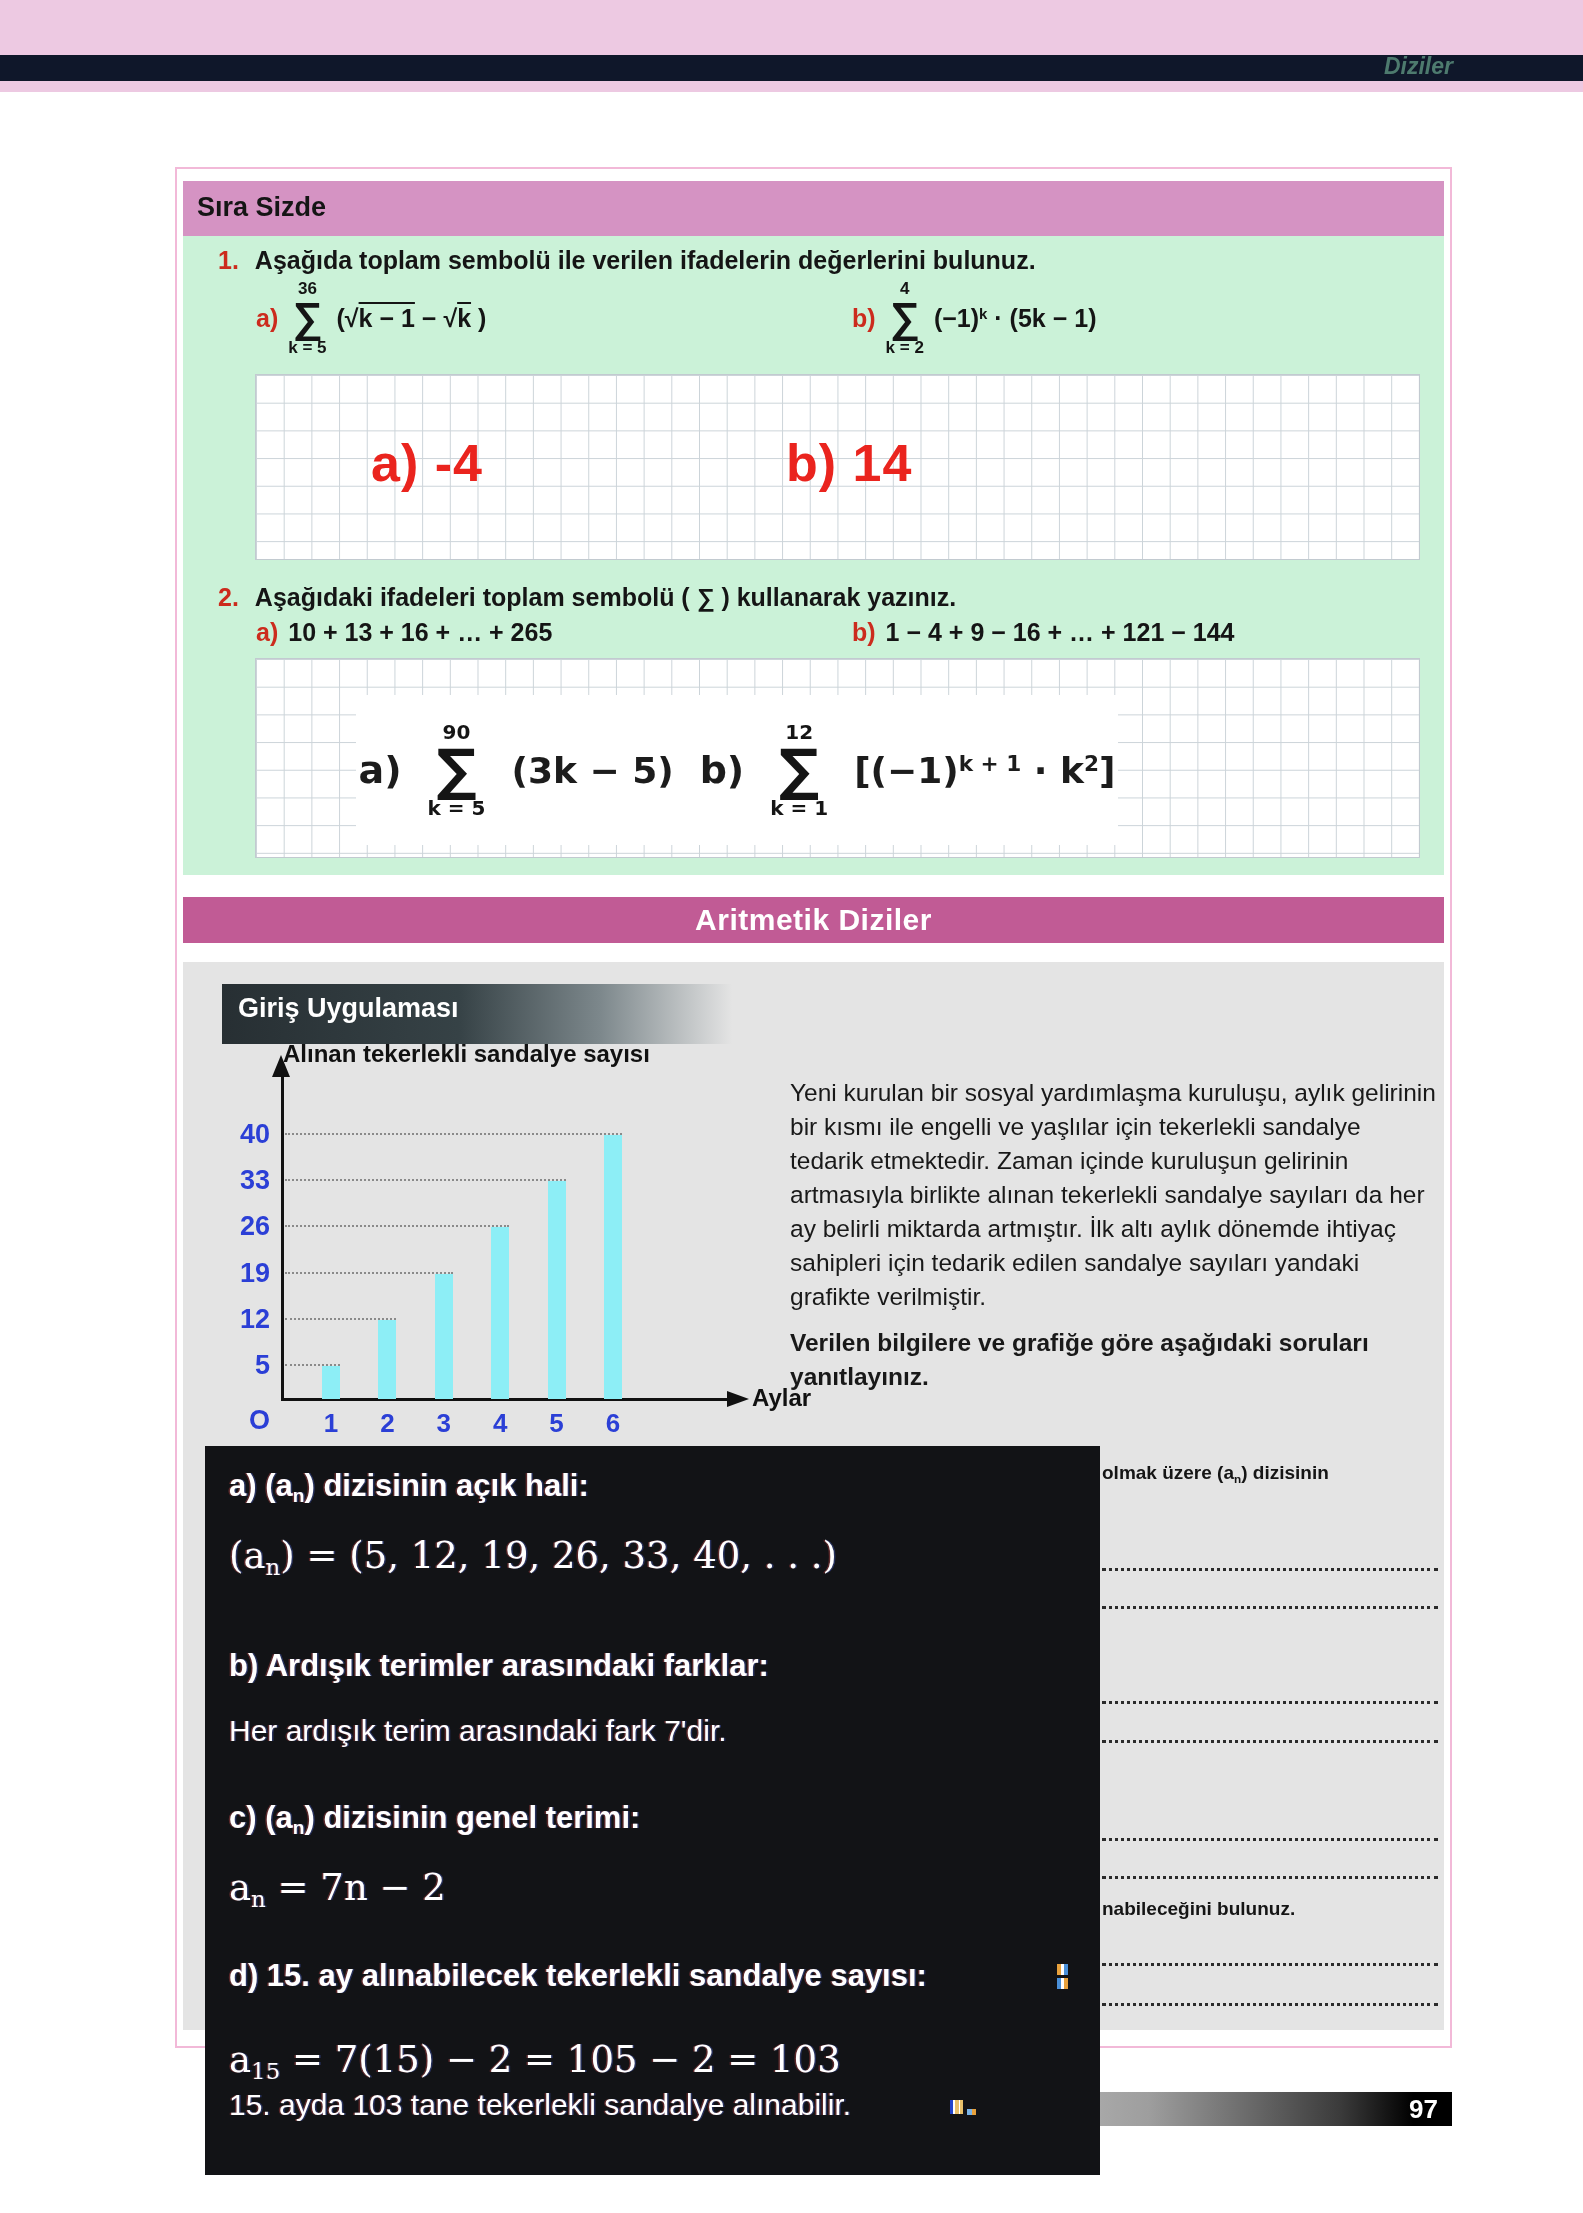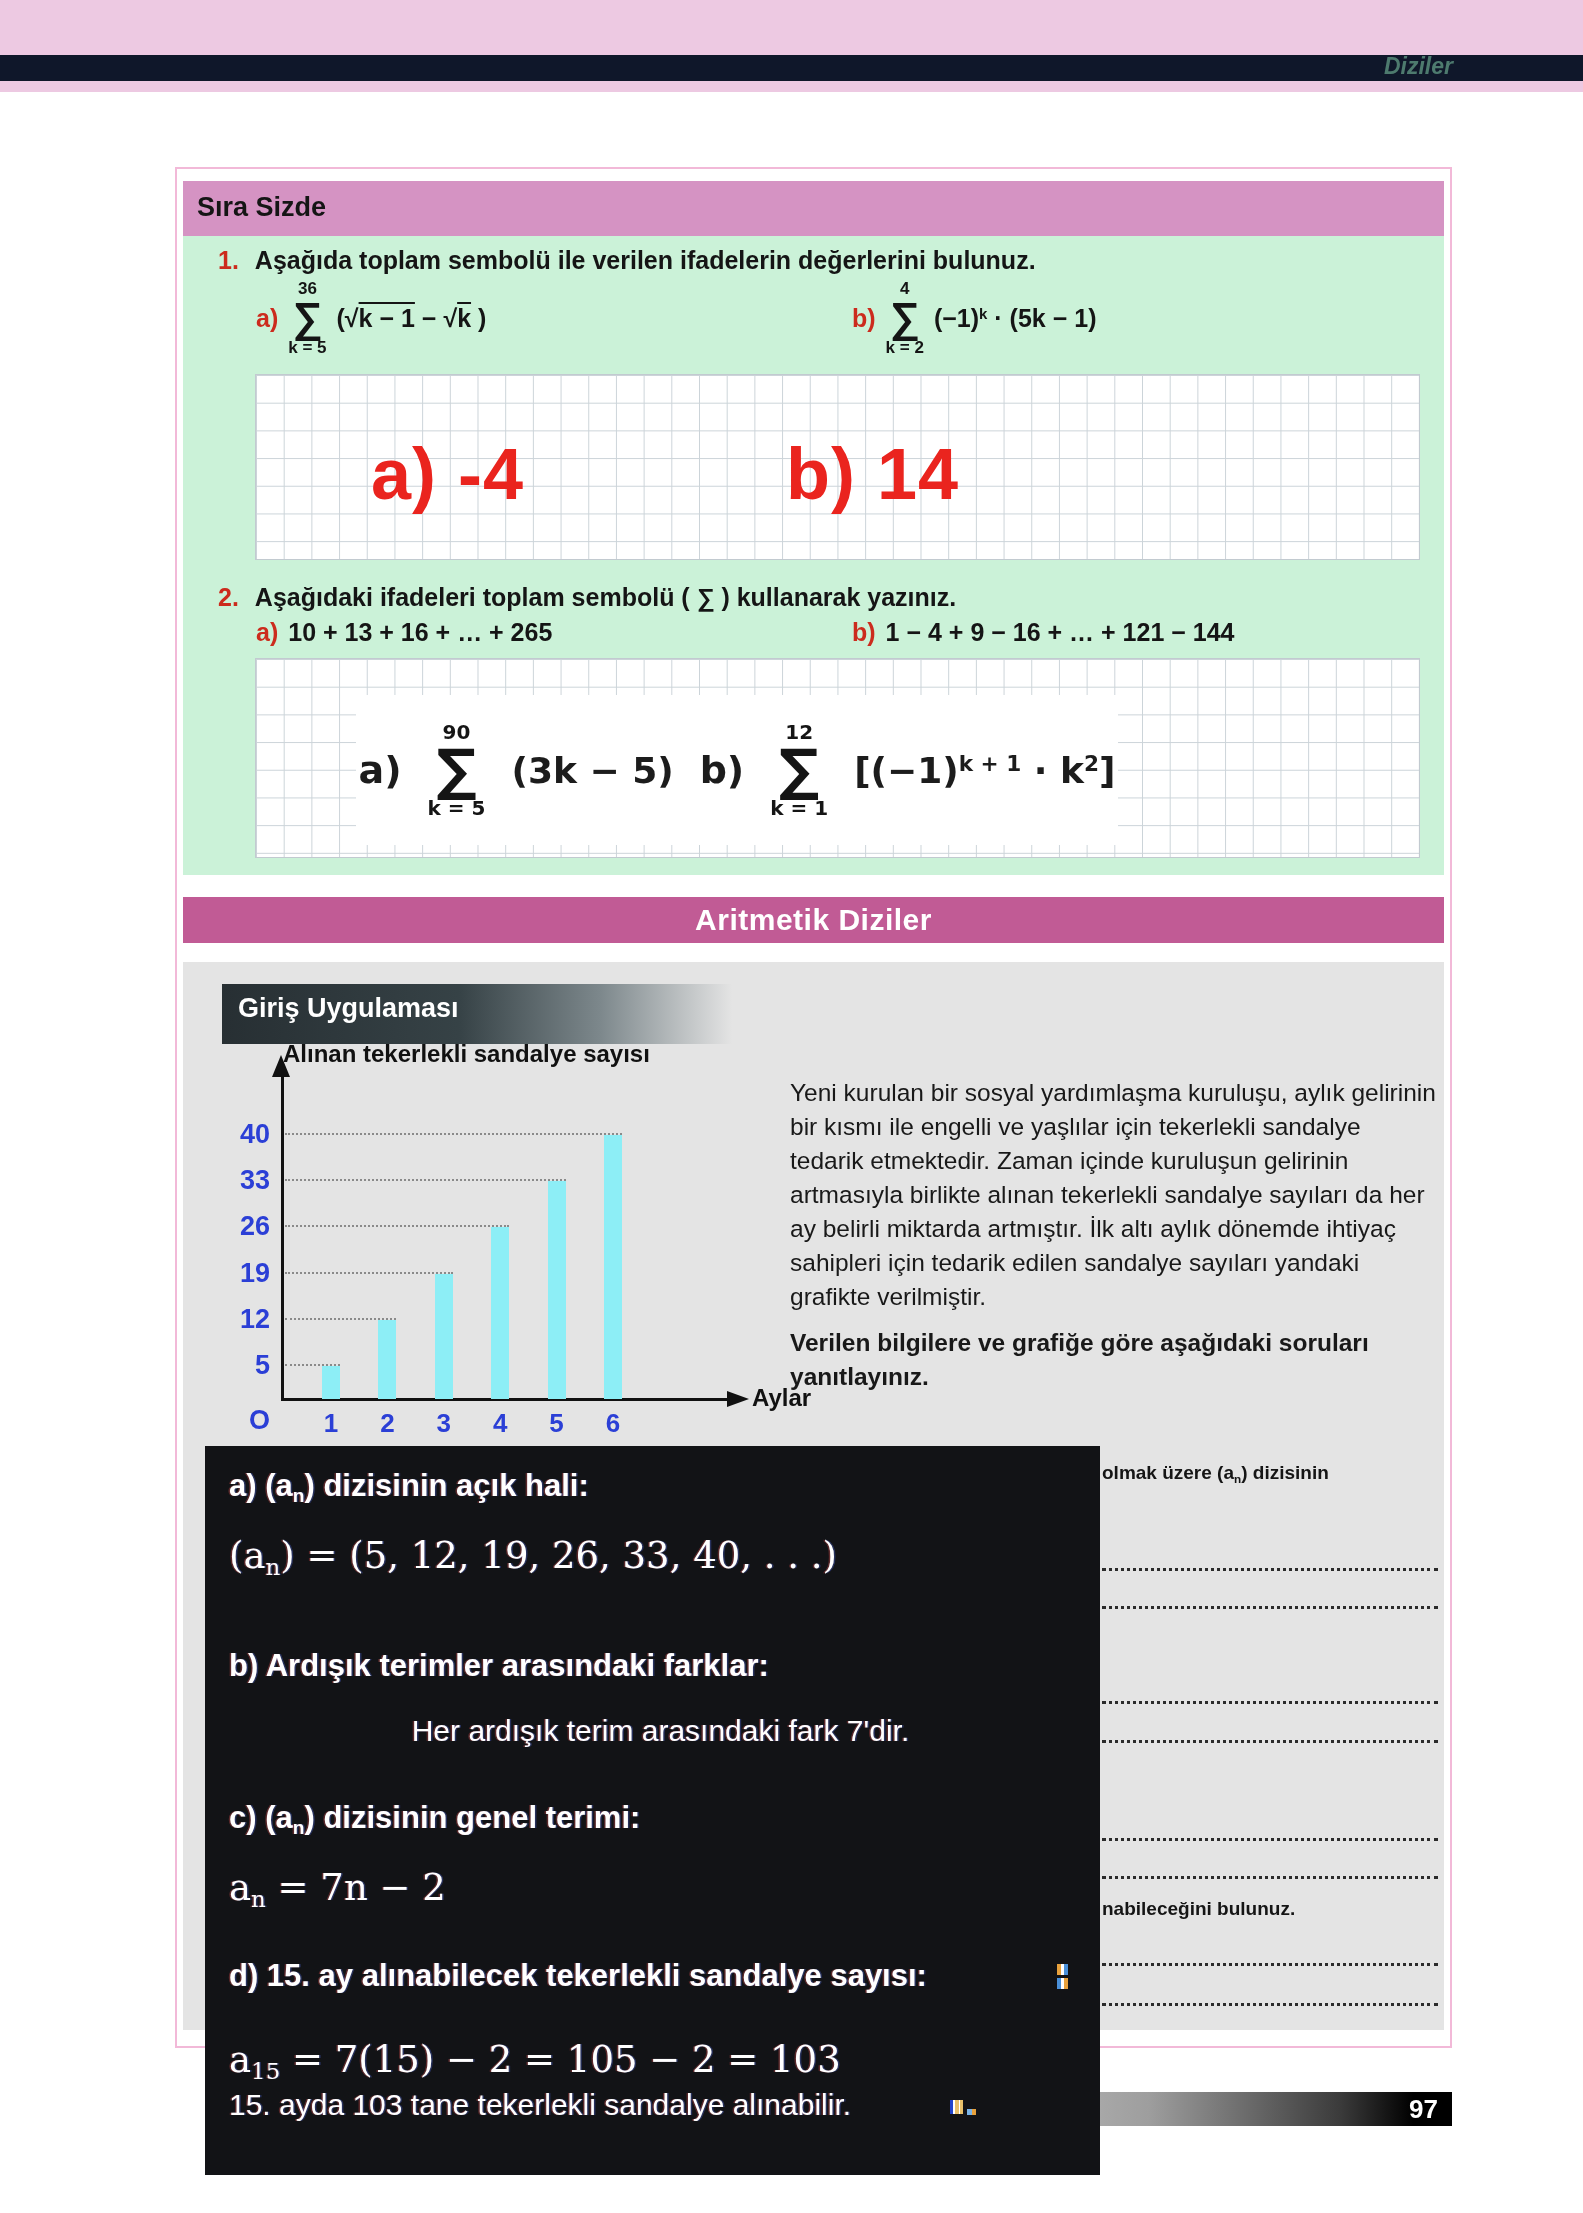--- a/index.html
+++ b/index.html
@@ -27,21 +27,21 @@
   .sigma{display:inline-flex;flex-direction:column;align-items:center;line-height:1;}
   .sg-top,.sg-bot{font-size:17px;font-weight:600;color:#151515;}
   .sg-sym{font-size:42px;font-weight:600;color:#151515;}
   .m-sup{font-size:.6em;vertical-align:.55em;}
   .m-sub{font-size:.62em;vertical-align:-.3em;}
   .m-ov{text-decoration:overline;}
   
   .gridbox{position:absolute;background-color:#fff;border:1px solid #c2cad0;box-sizing:border-box;
     background-image:linear-gradient(to right,#ccd4d9 1px,transparent 1px),linear-gradient(to bottom,#ccd4d9 1px,transparent 1px);
     background-size:27.7px 27.7px;}
-  .red-ans{position:absolute;font-size:72px;font-weight:700;color:#ea241e;letter-spacing:1px;}
+  .red-ans{position:absolute;font-size:52px;font-weight:700;color:#ea241e;letter-spacing:1px;}
   .ans-overlay{position:absolute;left:100px;top:36px;width:762px;height:150px;background:#fff;
     display:flex;align-items:center;justify-content:center;gap:26px;font-family:"DejaVu Sans",sans-serif;}
   .ans-overlay .alabel{font-size:38px;font-weight:700;color:#1c1c1c;}
   .ans-overlay .abody{font-size:36px;font-weight:700;color:#1c1c1c;}
   .ans-overlay .sg-top,.ans-overlay .sg-bot{font-size:20px;font-weight:700;}
   .ans-overlay .sg-sym{font-size:56px;font-weight:700;}
   
   .banner{position:absolute;left:183px;top:897px;width:1261px;height:46px;background:#c15b95;
     display:flex;align-items:center;justify-content:center;color:#fff;font-weight:700;font-size:30px;letter-spacing:.5px;}
   
@@ -214,21 +214,21 @@
 <div class="dotline" style="left:1102px;top:2003px;"></div>
 
 <div class="footer-bar">
   <span class="page-num">97</span>
 </div>
 
 <div class="dark-box">
   <div class="dk-head" style="top:22px;"><span class="m-n">a) </span><span class="m-n">(a</span><span class="m-sub">n</span><span class="m-n">) dizisinin açık hali:</span></div>
   <div class="dk-math" style="top:88px;"><span class="m-n">(a</span><span class="m-sub">n</span><span class="m-n">) = (5, 12, 19, 26, 33, 40, . . .)</span></div>
   <div class="dk-head" style="top:202px;">b) Ardışık terimler arasındaki farklar:</div>
-  <div class="dk-text" style="top:268px;text-align:center;">Her ardışık terim arasındaki fark 7'dir.</div>
+  <div class="dk-text" style="top:268px;">Her ardışık terim arasındaki fark 7'dir.</div>
   <div class="dk-head" style="top:354px;"><span class="m-n">c) </span><span class="m-n">(a</span><span class="m-sub">n</span><span class="m-n">) dizisinin genel terimi:</span></div>
   <div class="dk-math" style="top:420px;"><span class="m-n">a</span><span class="m-sub">n</span><span class="m-n"> = 7n − 2</span></div>
   <div class="dk-head" style="top:512px;">d) 15. ay alınabilecek tekerlekli sandalye sayısı:</div>
   <div class="dk-math" style="top:592px;"><span class="m-n">a</span><span class="m-sub">15</span><span class="m-n"> = 7(15) − 2 = 105 − 2 = 103</span></div>
   <div class="dk-text" style="top:642px;">15. ayda 103 tane tekerlekli sandalye alınabilir.</div>
 </div>
 
 <div class="artifact" style="left:950px;top:2100px;width:13px;height:14px;background:linear-gradient(90deg,#2244cc 0 3px,#fff 3px 5px,#e8c06a 5px 9px,#fff 9px 10px,#e8c06a 10px 13px);"></div>
 <div class="artifact" style="left:967px;top:2109px;width:9px;height:6px;background:linear-gradient(90deg,#7ab4e8 0 50%,#e8a13c 50% 100%);"></div>
 <div class="artifact" style="left:1057px;top:1964px;width:11px;height:11px;background:linear-gradient(90deg,#e8a13c 0 40%,#fff 40% 60%,#4a90d9 60% 100%);"></div>

